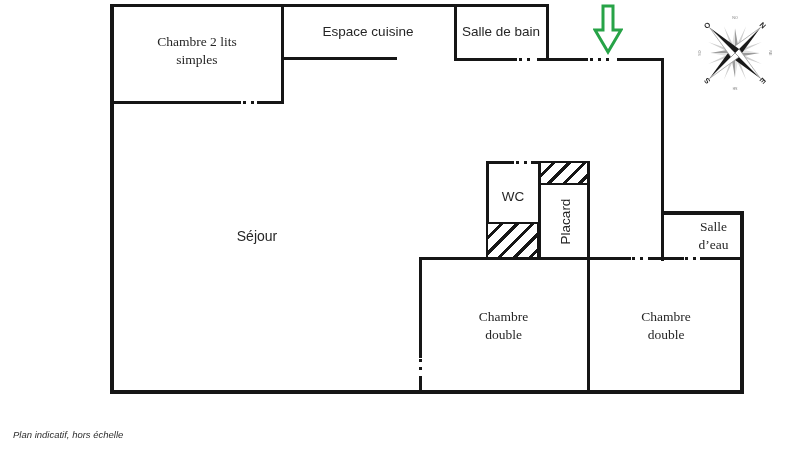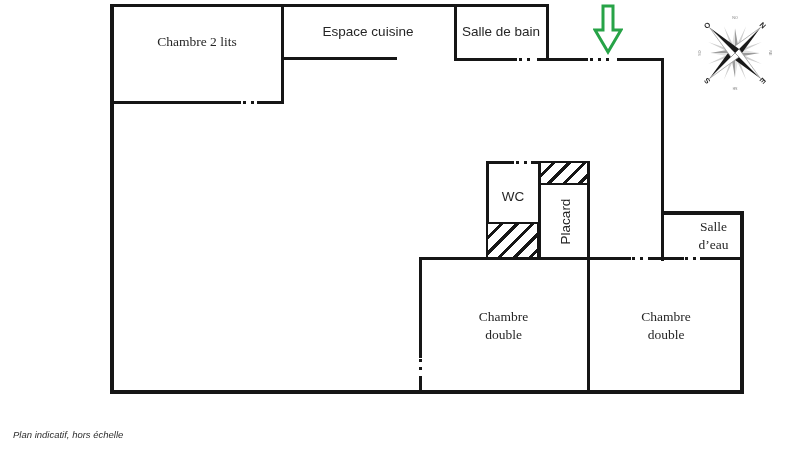--- a/index.html
+++ b/index.html
@@ -68,26 +68,30 @@
   <div class="door-h" style="left:685px;top:257px;width:13px"></div>
 
   <div class="wall" style="left:419px;top:257px;width:3px;height:101px"></div>
   <div class="wall" style="left:419px;top:376px;width:3px;height:16px"></div>
   <div class="door-v" style="left:419px;top:359px;height:15px"></div>
 
   <div class="wall" style="left:587px;top:161px;width:3px;height:231px"></div>
 
   <div class="label" style="left:112px;top:33px;width:170px">
     <span class="ln">Chambre 2 lits</span>
+    <span class="ln">simples</span>
   </div>
   <div class="label" style="left:455px;top:23px;width:92px">
     <span>Salle de bain</span>
   </div>
   <div class="label" style="left:284px;top:23px;width:168px">
     <span>Espace cuisine</span>
+  </div>
+  <div class="label" style="left:200px;top:227px;width:114px;font-size:14px">
+    <span>Séjour</span>
   </div>
   <div class="label" style="left:488px;top:188px;width:50px">
     <span>WC</span>
   </div>
   <div class="vertical-label" style="left:527px;top:214px;width:76px">
     <span>Placard</span>
   </div>
   <div class="label" style="left:664px;top:218px;width:99px">
     <span class="ln">Salle</span>
     <span class="ln">d’eau</span>

